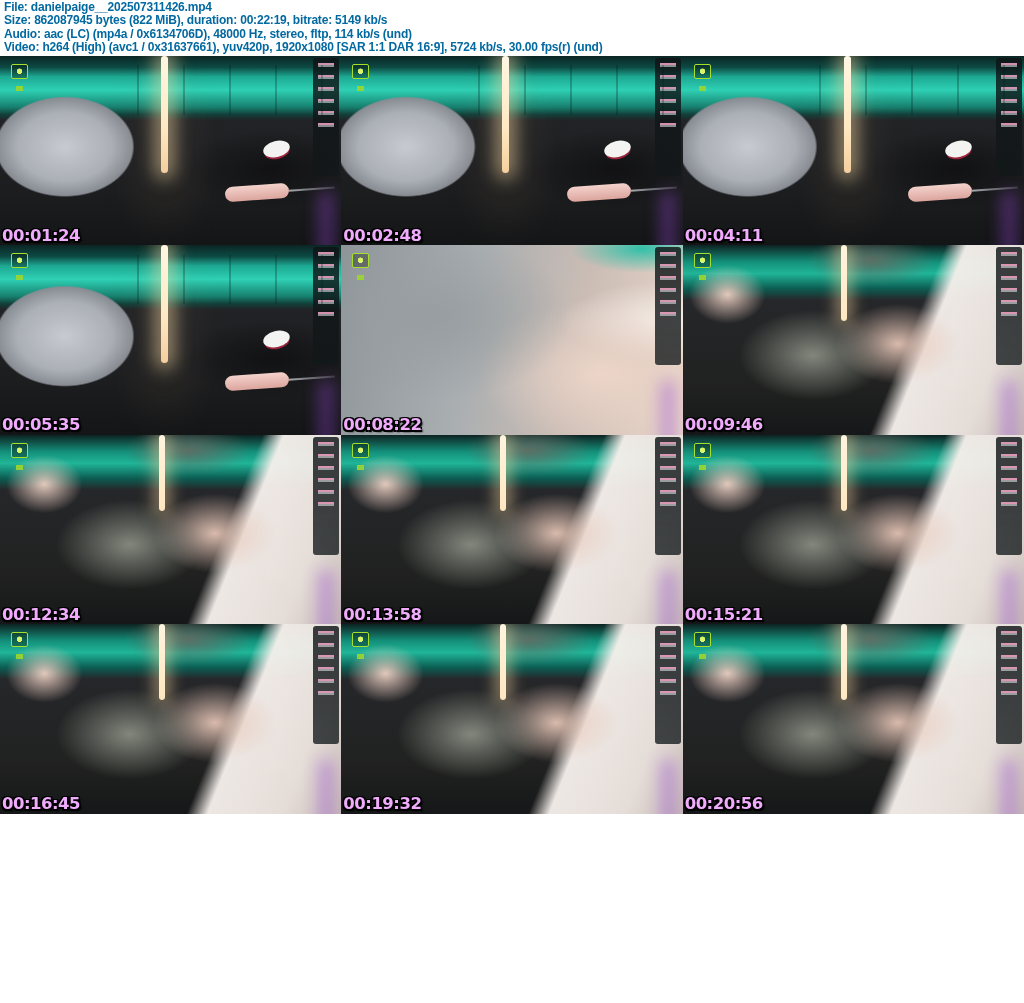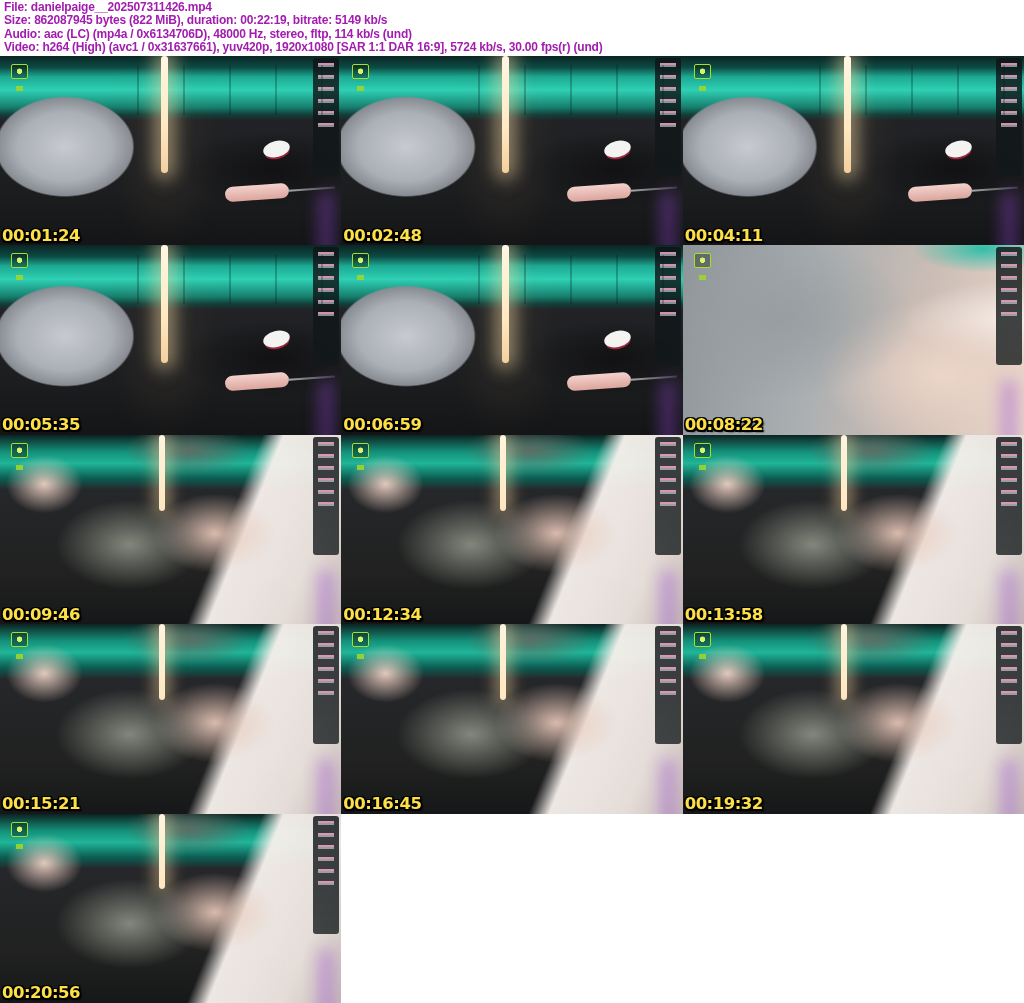--- a/index.html
+++ b/index.html
@@ -1,19 +1,19 @@
 <!DOCTYPE html>
 <html><head>
 <meta charset="utf-8">
 <style>
   html,body{margin:0;padding:0;background:#ffffff;}
   body{width:1024px;height:1003px;overflow:hidden;font-family:"Liberation Sans",sans-serif;}
 
   
-  .meta{box-sizing:border-box;width:1024px;height:56px;background:#ffffff;color:#a21caf;
+  .meta{box-sizing:border-box;width:1024px;height:56px;background:#ffffff;color:#0369a1;
         padding:1px 0 0 4px;}
   .meta .line{display:block;font-weight:700;font-size:12px;line-height:13.4px;
         letter-spacing:-0.2px;white-space:nowrap;font-family:"Liberation Sans",sans-serif;}
 
   
   .grid{width:1024px;height:947px;display:grid;
         grid-template-columns:repeat(3,1fr);grid-template-rows:repeat(5,1fr);}
   .thumb{position:relative;margin:0;overflow:hidden;background:#1d1e20;}
   .scene{position:absolute;inset:0;}
 
@@ -72,21 +72,21 @@
     background-size:16px 70px,100% 100%;background-position:5px 5px,0 0;background-repeat:no-repeat;
     box-shadow:0 128px 16px -6px rgba(150,70,215,.45);}
   .mouse{position:absolute;left:77%;top:45%;width:27px;height:16px;border-radius:50%;
     background:#f3f3f1;transform:rotate(-14deg);box-shadow:0 3px 0 -1px rgba(190,40,70,.8);}
   .toy{position:absolute;left:66%;top:68%;width:64px;height:15px;border-radius:9px;
     background:linear-gradient(180deg,#f4d2cc,#dba59d);transform:rotate(-4deg);}
   .toy::after{content:"";position:absolute;left:100%;top:45%;width:46px;height:2px;
     background:linear-gradient(90deg,rgba(225,230,235,.7),rgba(225,230,235,.15));}
 
   
-  .ts{position:absolute;left:2px;bottom:1px;color:#fde047;font-weight:700;font-size:16.5px;
+  .ts{position:absolute;left:2px;bottom:1px;color:#f0abfc;font-weight:700;font-size:16.5px;
     letter-spacing:-0.5px;font-family:"DejaVu Sans",sans-serif;line-height:1;
     text-shadow:-1.5px -1.5px 0 #000,1.5px -1.5px 0 #000,-1.5px 1.5px 0 #000,1.5px 1.5px 0 #000,2px 2px 2px #000;}
 </style>
 </head>
 <body>
 
 <header class="meta">
   <span class="line">File: danielpaige__202507311426.mp4</span>
   <span class="line">Size: 862087945 bytes (822 MiB), duration: 00:22:19, bitrate: 5149 kb/s</span>
   <span class="line">Audio: aac (LC) (mp4a / 0x6134706D), 48000 Hz, stereo, fltp, 114 kb/s (und)</span>
@@ -128,29 +128,20 @@
   <figure class="thumb">
     <div class="scene scene-a">
       <i class="badge"></i>
       <i class="panel"></i>
       <i class="mouse"></i>
       <i class="toy"></i>
     </div>
     <span class="ts">00:05:35</span>
   </figure>
 
-  <figure class="thumb">
-    <div class="scene scene-a">
-      <i class="badge"></i>
-      <i class="panel"></i>
-      <i class="mouse"></i>
-      <i class="toy"></i>
-    </div>
-    <span class="ts">00:06:59</span>
-  </figure>
 
   <figure class="thumb">
     <div class="scene scene-b">
       <i class="badge"></i>
       <i class="panel"></i>
     </div>
     <span class="ts">00:08:22</span>
   </figure>
 
   <figure class="thumb">

